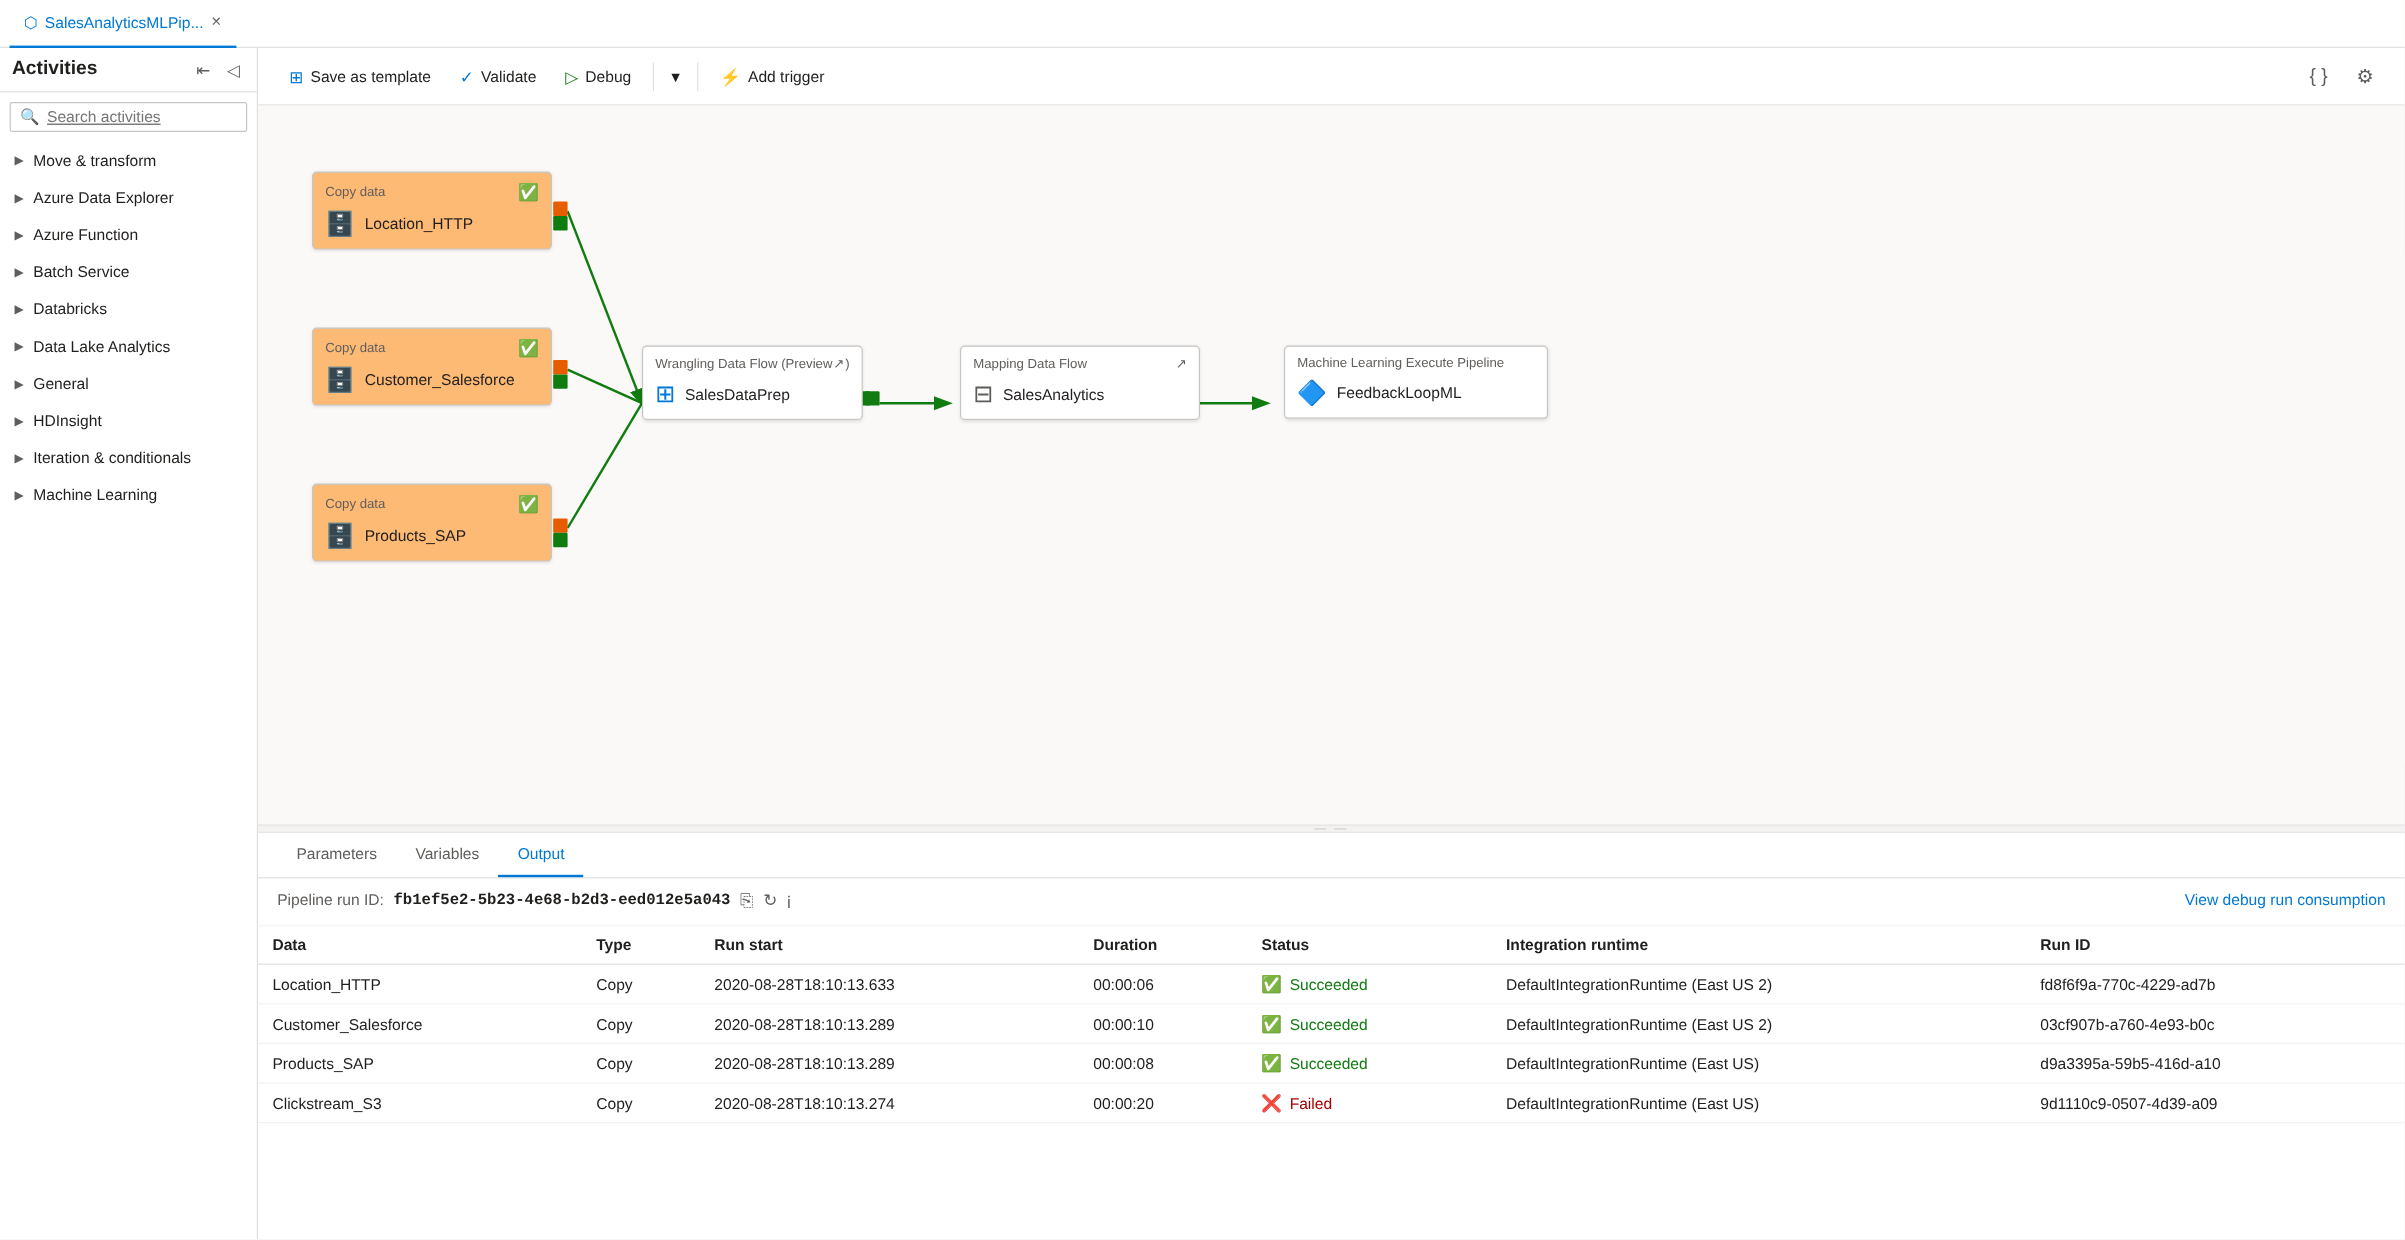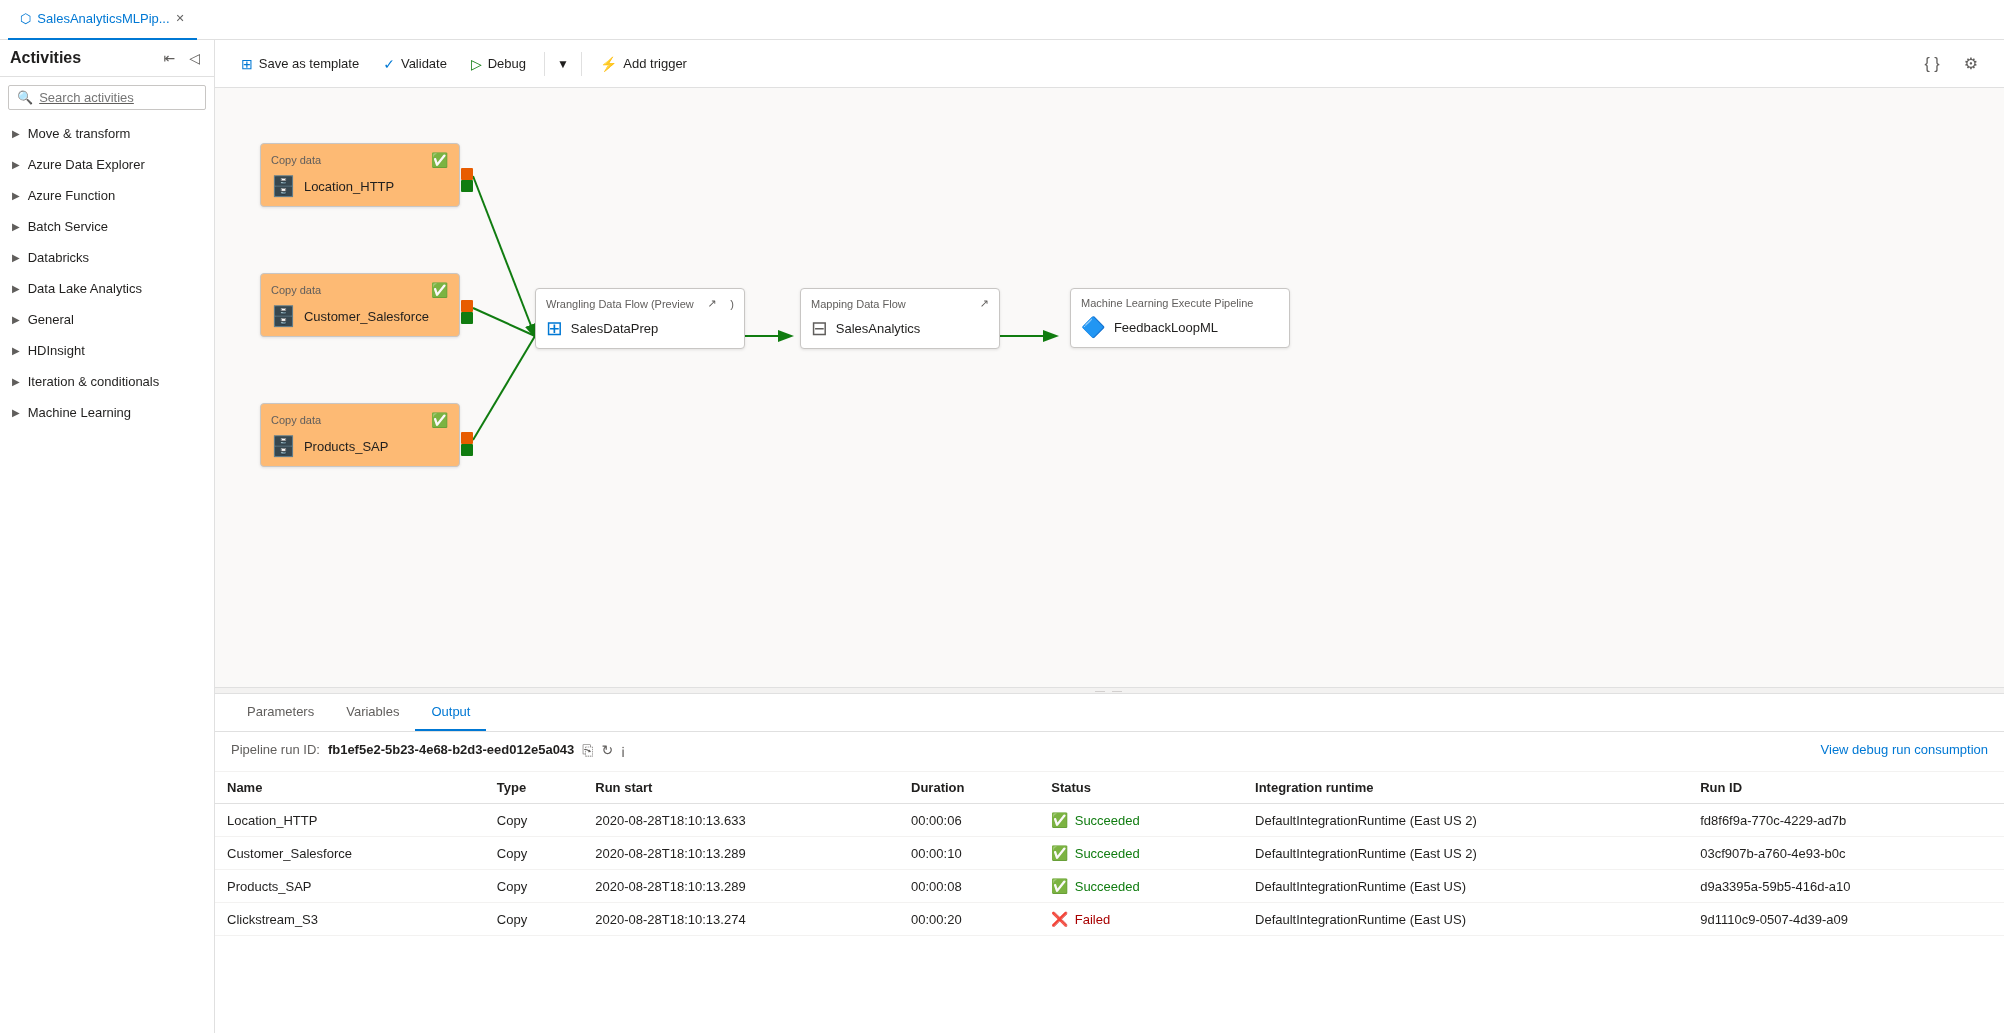--- a/index.html
+++ b/index.html
@@ -212,21 +212,21 @@
 
     .pipeline-run-info {
       padding: 10px 16px;
       display: flex;
       align-items: flex-start;
       gap: 8px;
       font-size: 13px;
       border-bottom: 1px solid #f3f2f1;
     }
     .run-id-label { color: #605e5c; }
-    .run-id-value { font-weight: 600; color: #201f1e; }
+    .run-id-value { font-weight: 600; color: #201f1e; font-family: Liberation Mono, monospace; }
     .run-info-icon { color: #605e5c; cursor: pointer; font-size: 14px; }
     .view-debug-link { margin-left: auto; color: #0078d4; cursor: pointer; font-size: 13px; text-decoration: none; }
 
     
     .output-table-container { overflow: auto; flex: 1; }
     table { width: 100%; border-collapse: collapse; font-size: 13px; }
     thead th {
       text-align: left;
       padding: 8px 12px;
       color: #201f1e;
@@ -431,21 +431,21 @@
         <div class="node-header">
           <span>Copy data</span>
           <span class="success-badge">✅</span>
         </div>
         <div class="node-body">
           <span style="font-size:20px;">🗄️</span>
           <span>Products_SAP</span>
         </div>
       </div>
 
-      <div class="activity-node wrangling-node" style="left: 320px; top: 200px; width: 210px;">
+      <div class="activity-node wrangling-node" style="left: 320px; top: 200px; width: 184px;">
         <div class="node-header">
           <span>Wrangling Data Flow (Preview</span>
           <span class="ext-link">↗</span>
           <span>)</span>
         </div>
         <div class="node-body">
           <span style="font-size:20px; color:#0078d4;">⊞</span>
           <span>SalesDataPrep</span>
         </div>
       </div>
@@ -497,21 +497,21 @@
         <span class="run-info-icon">⎘</span>
         <span class="run-info-icon">↻</span>
         <span class="run-info-icon">ℹ</span>
         <a class="view-debug-link">View debug run consumption</a>
       </div>
 
       <div class="output-table-container">
         <table>
           <thead>
             <tr>
-              <th>Name</th>
+              <th>Data</th>
               <th>Type</th>
               <th>Run start</th>
               <th>Duration</th>
               <th>Status</th>
               <th>Integration runtime</th>
               <th>Run ID</th>
             </tr>
           </thead>
           <tbody id="output-tbody">
           <tr>

